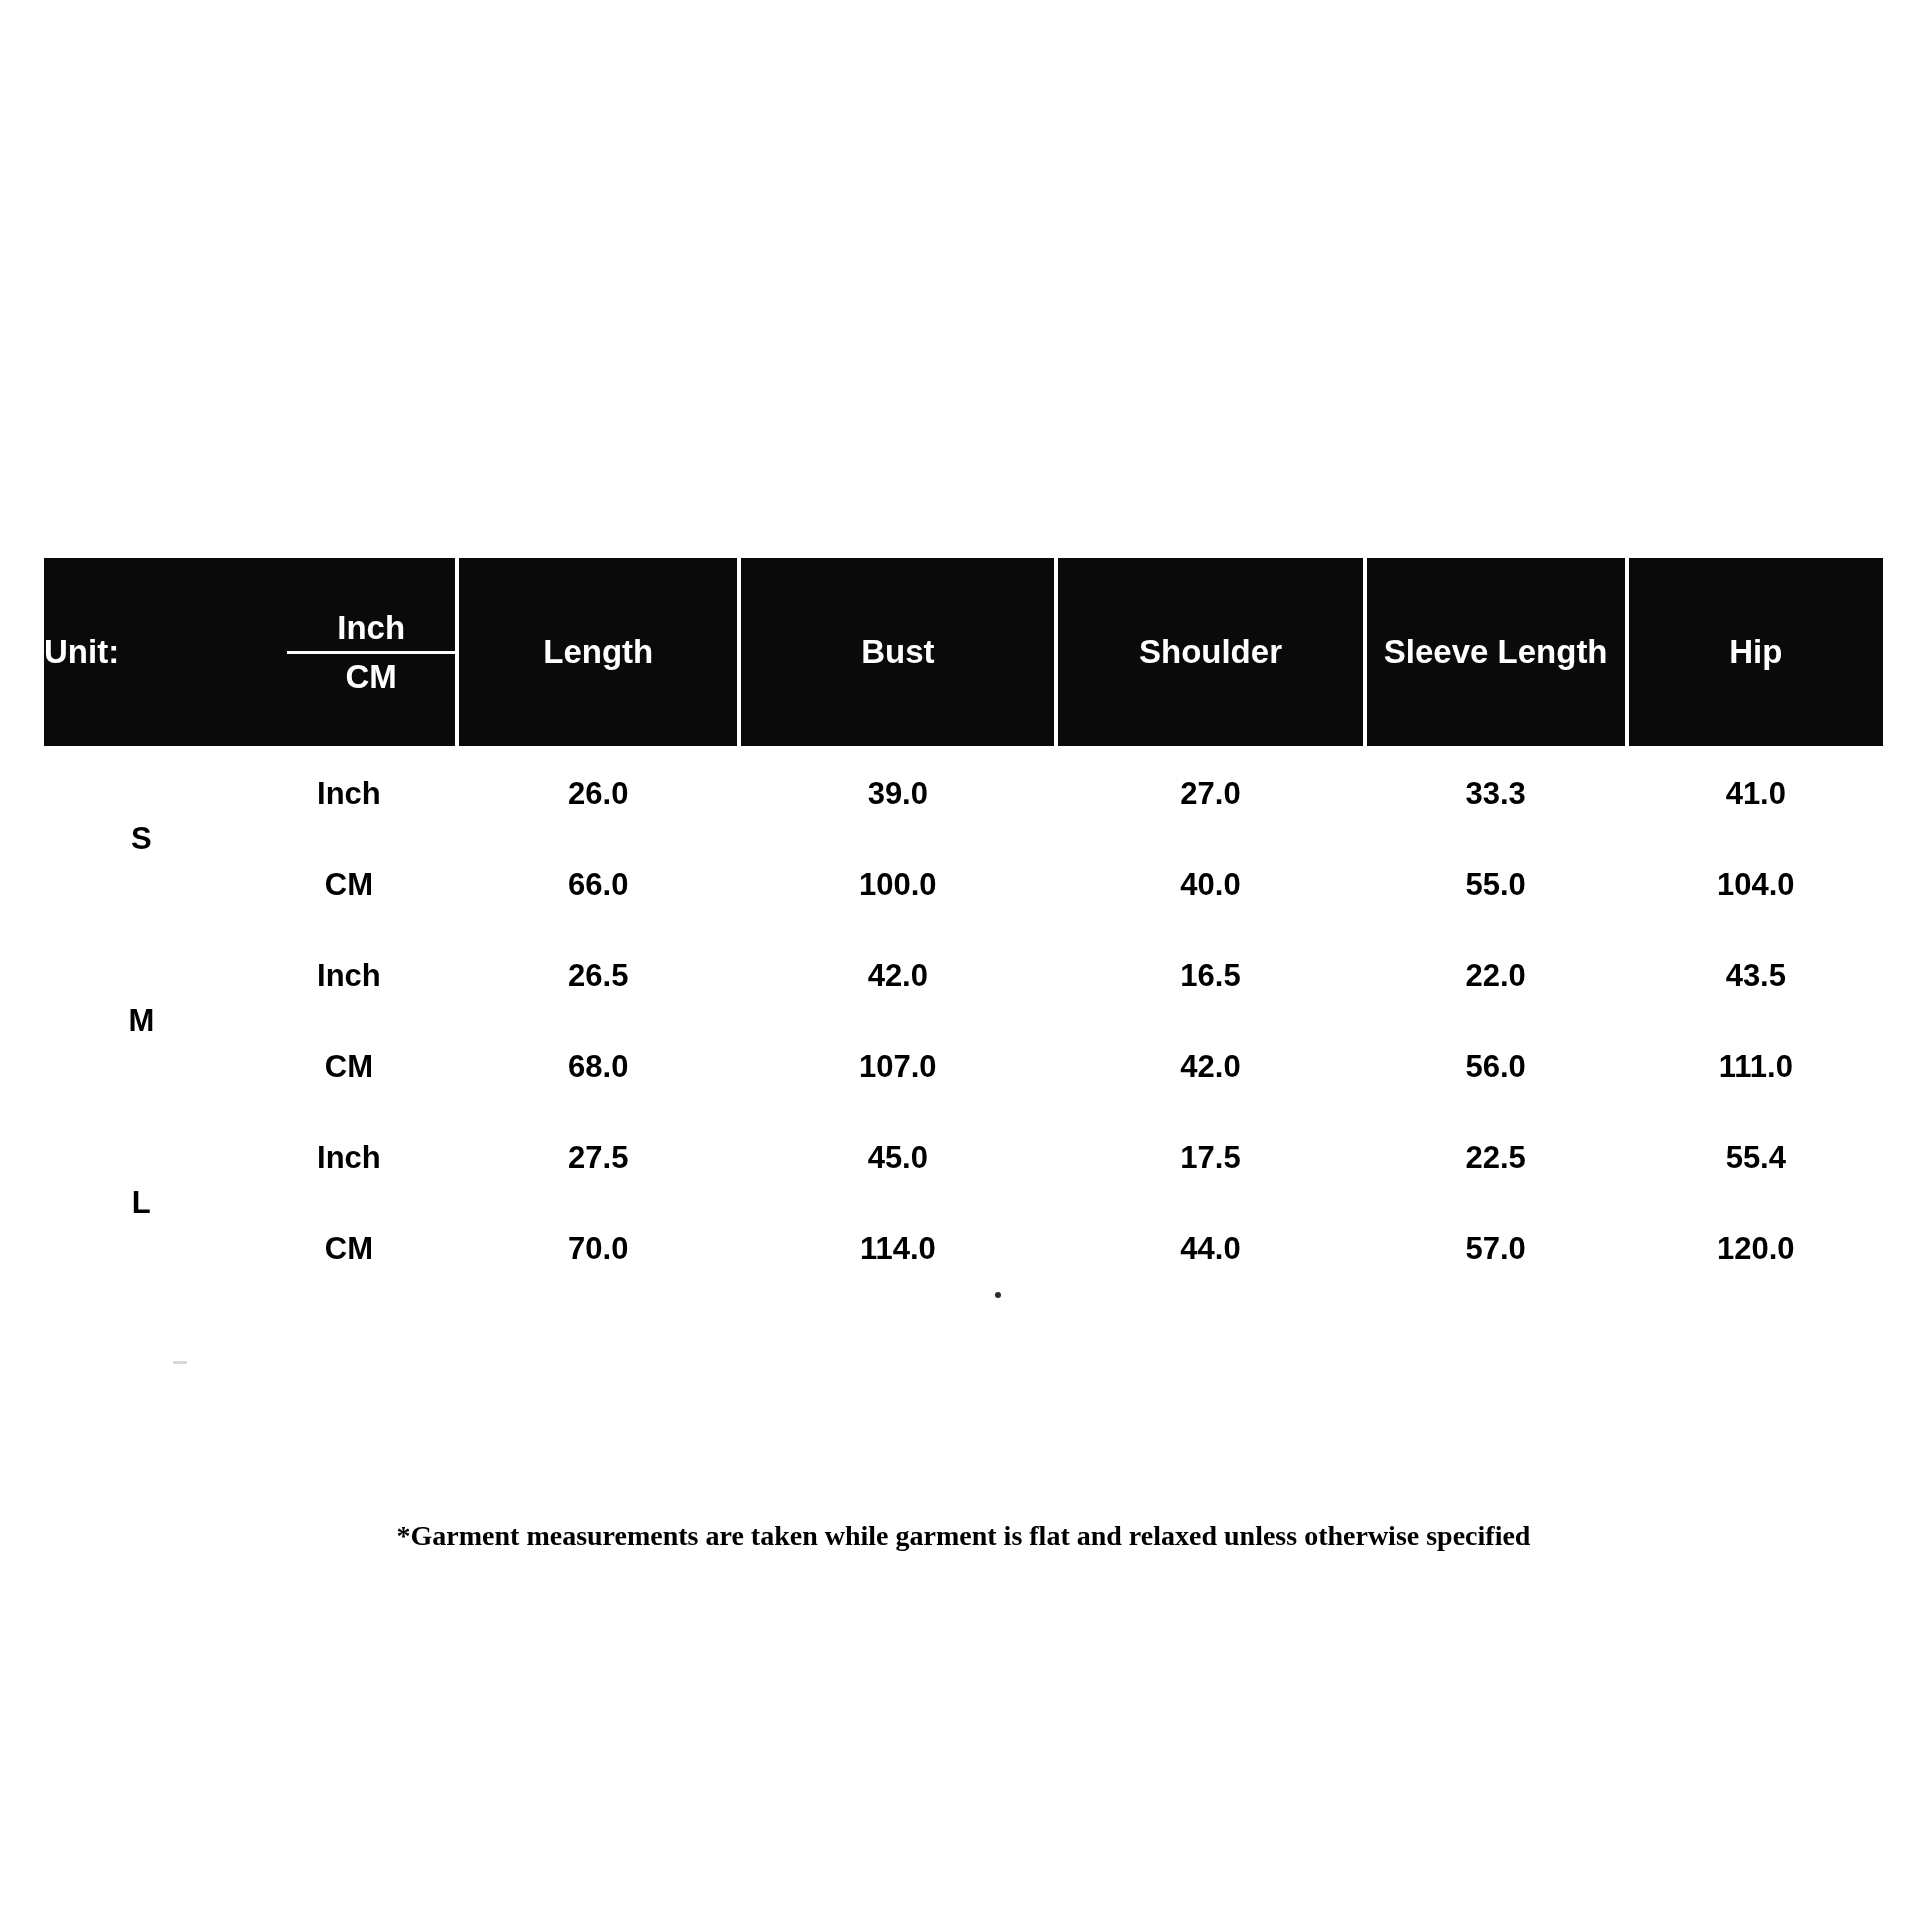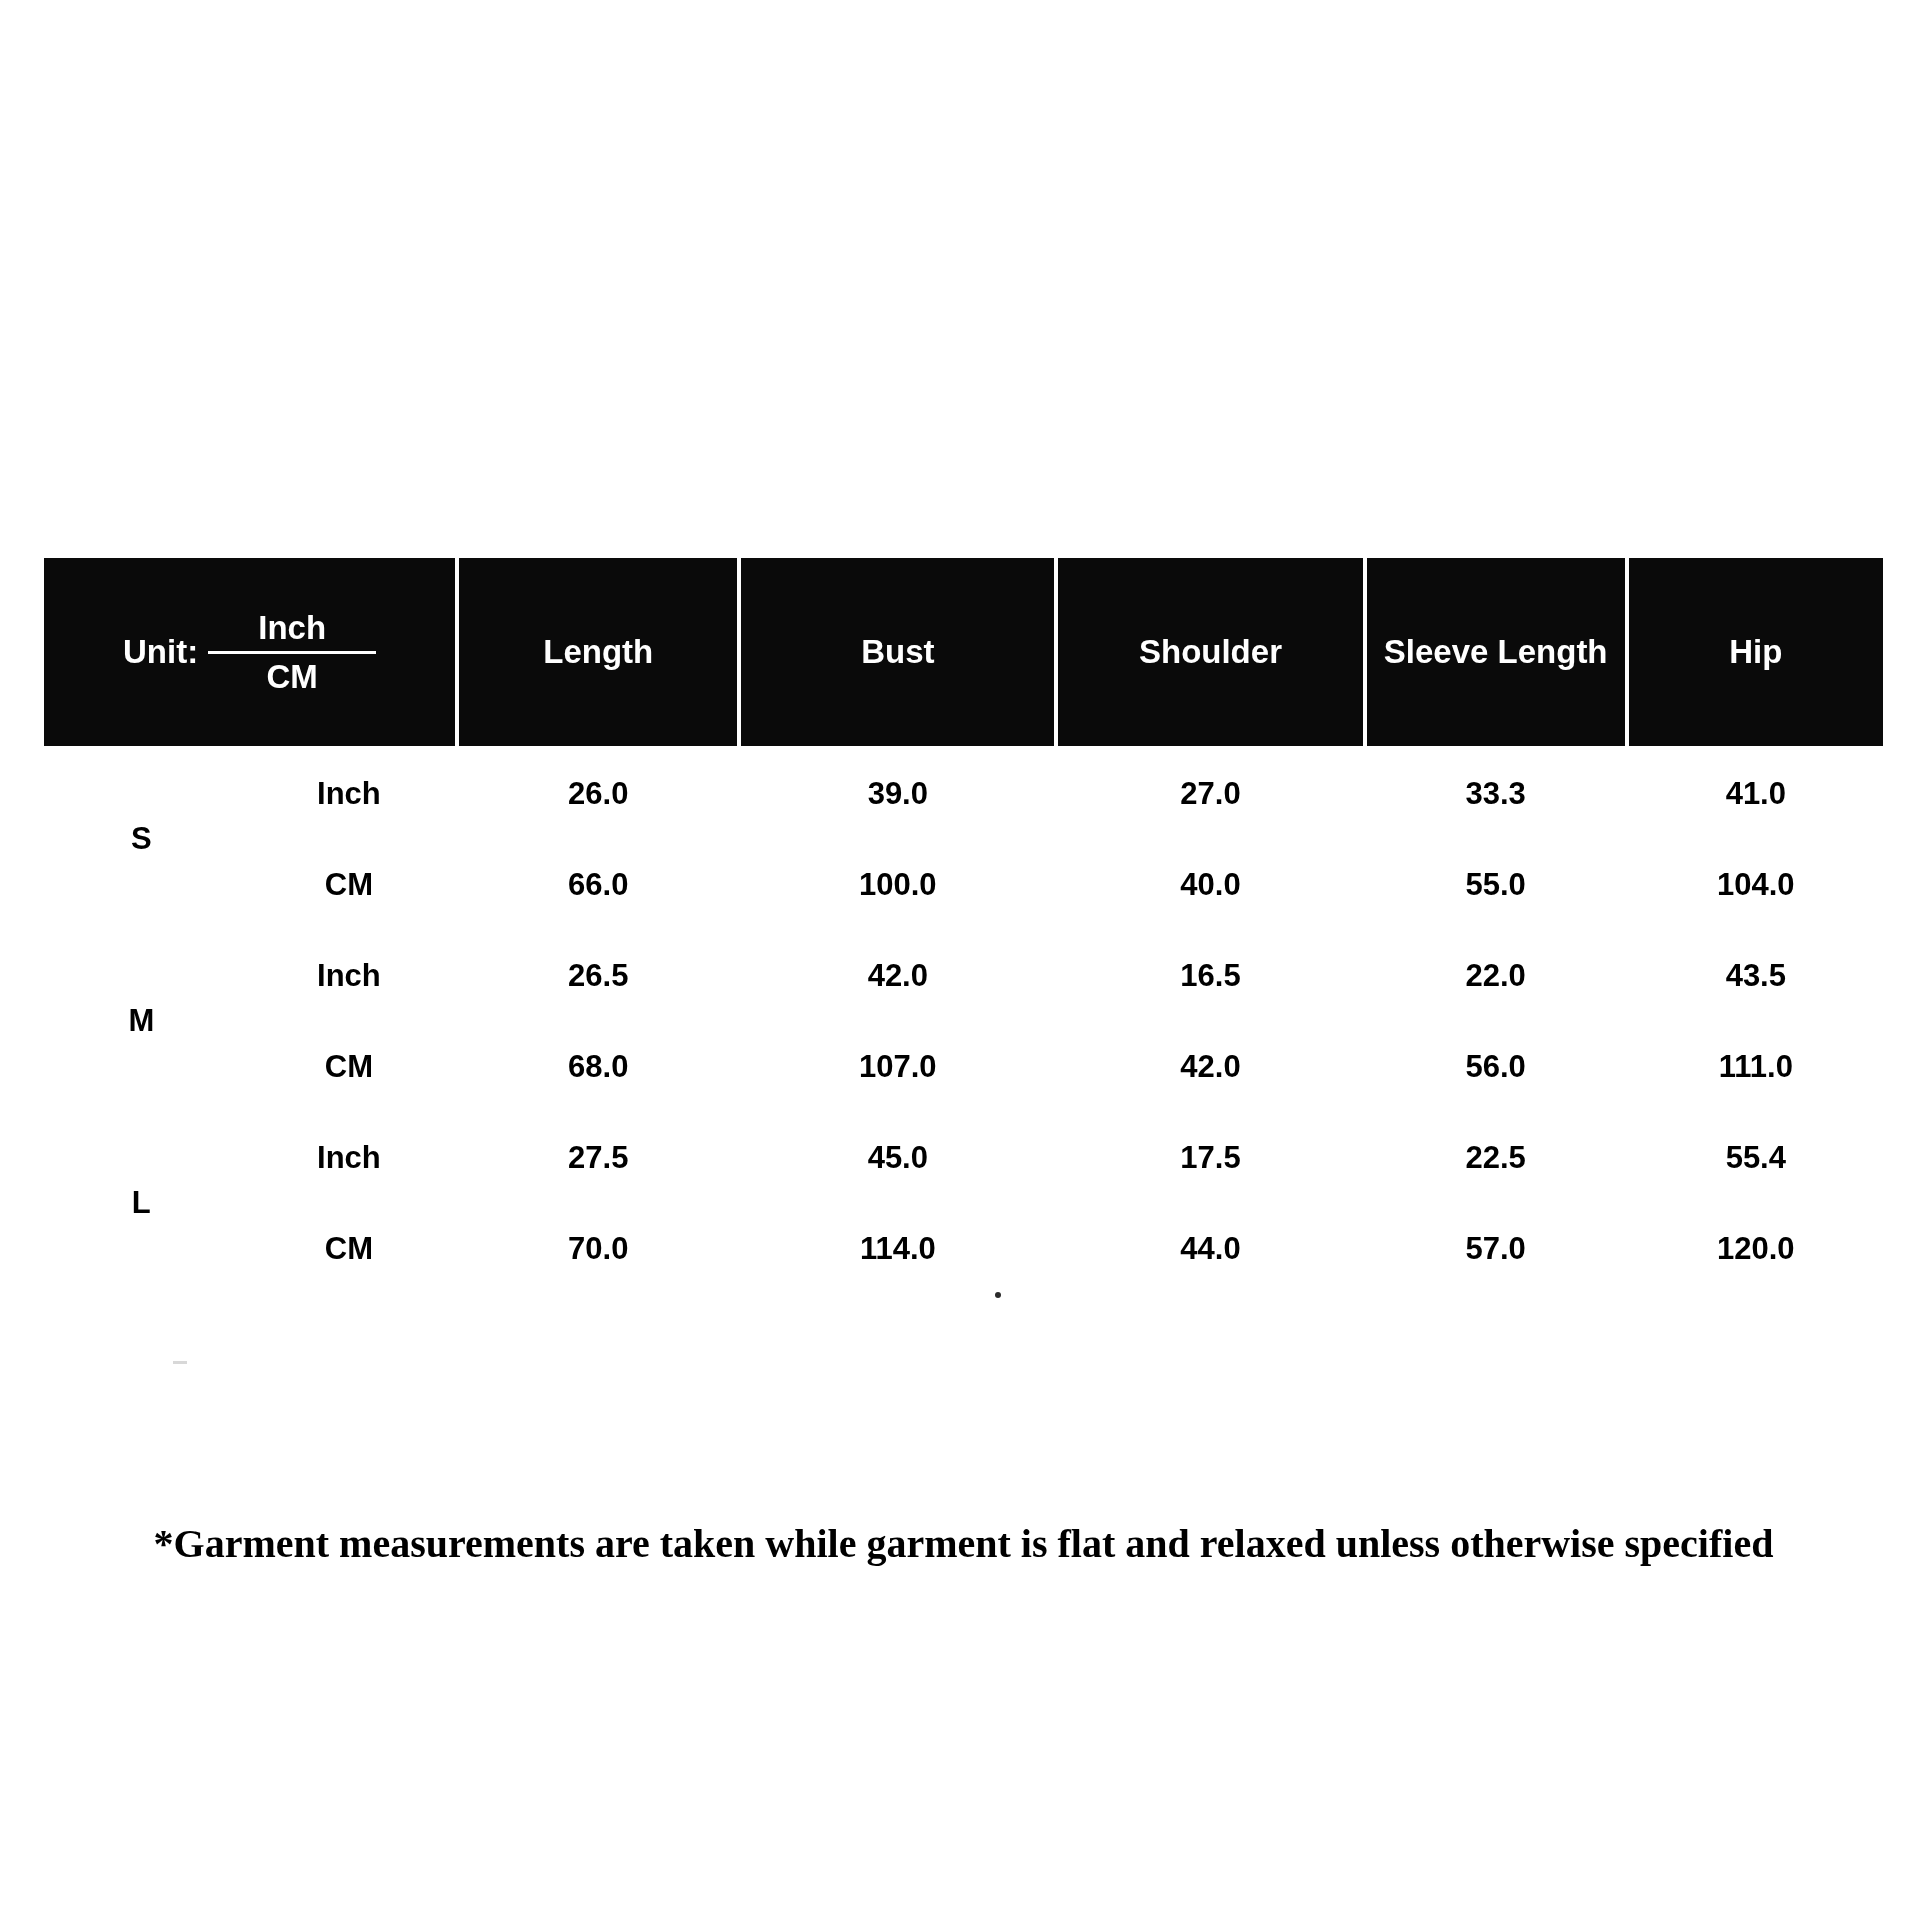--- a/index.html
+++ b/index.html
@@ -73,21 +73,21 @@
   }
 
   td.blk, th.blk {
     background: #0a0a0a;
     color: #ffffff;
   }
 
   .unit-cell-inner {
     display: flex;
     align-items: center;
-    justify-content: center;
+    justify-content: space-between;
     gap: 10px;
     line-height: 1.15;
   }
   .unit-label {
     font-size: 33px;
     font-weight: bold;
   }
   .unit-frac {
     display: inline-flex;
     flex-direction: column;
@@ -119,21 +119,21 @@
   }
 
   .footnote {
     position: absolute;
     top: 1520px;
     left: 0;
     width: 100%;
     text-align: center;
     font-family: "Liberation Serif", serif;
     font-weight: bold;
-    font-size: 40px;
+    font-size: 28px;
     color: #000000;
     white-space: nowrap;
   }
 
   .speck {
     position: absolute;
     background: #cfcfcf;
   }
   .speck-a { top: 1292px; left: 995px; width: 6px; height: 6px; border-radius: 50%; background: #2b2b2b; }
   .speck-b { top: 1361px; left: 173px; width: 14px; height: 3px; background: #d8d8d8; }

